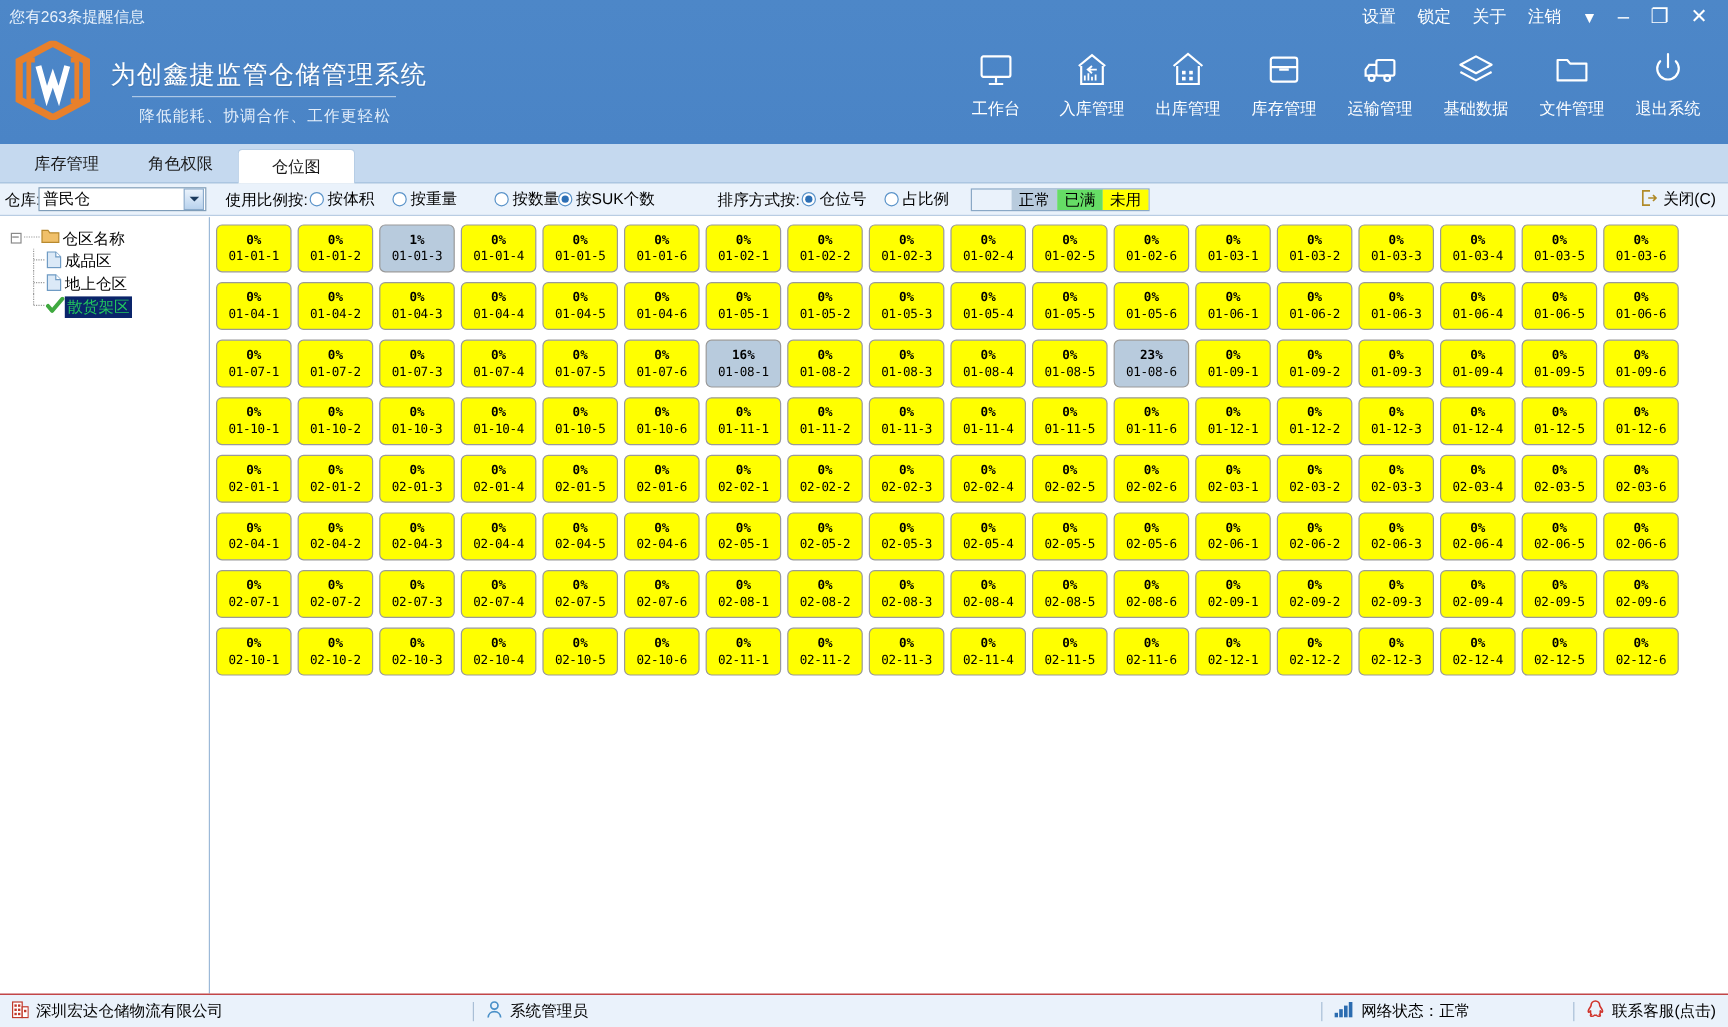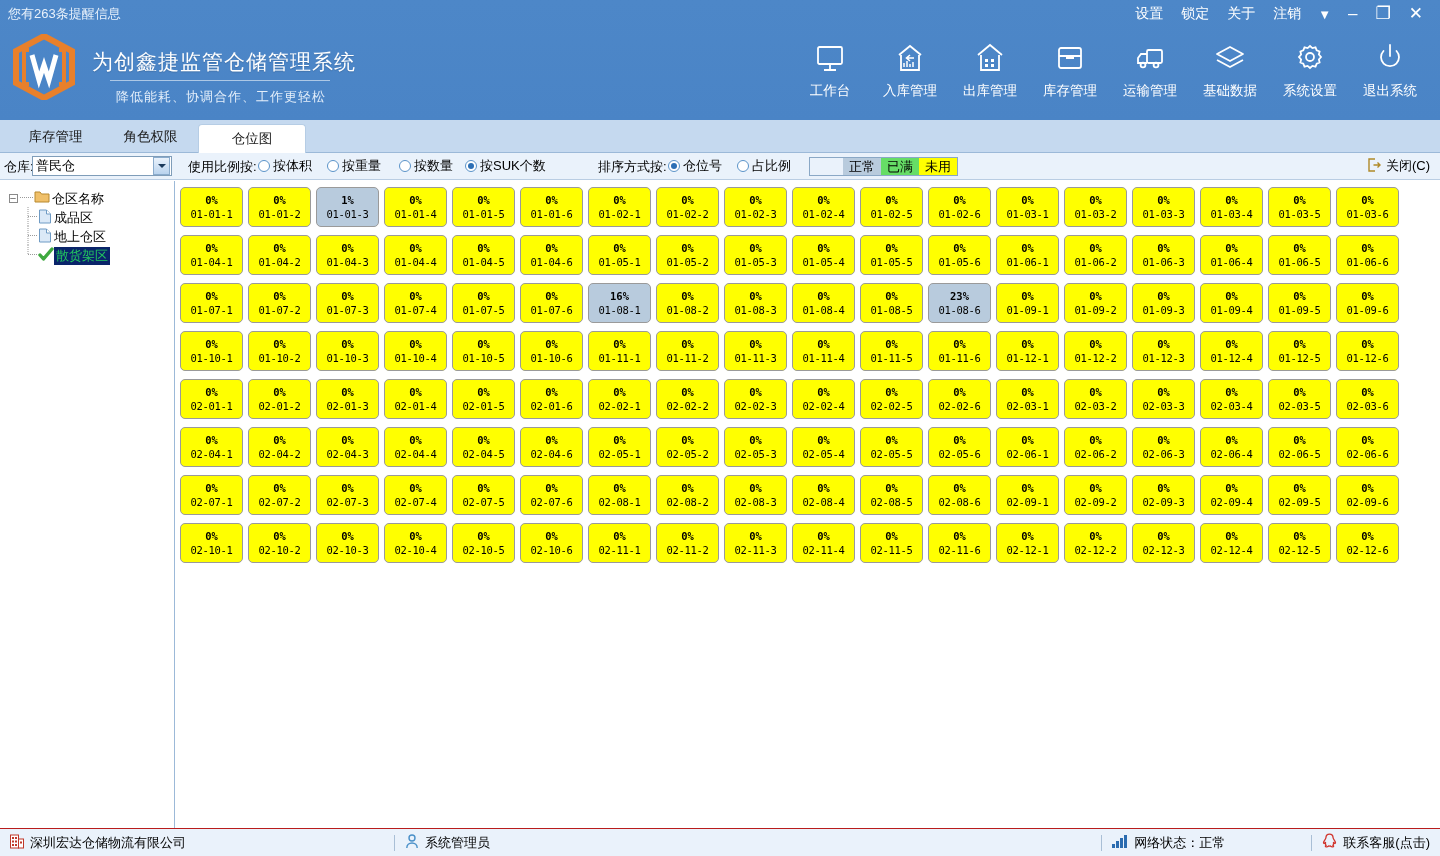--- a/index.html
+++ b/index.html
@@ -268,48 +268,47 @@
     <div class="nitem">
       <span class="nicon">
         <svg width="34" height="34" viewBox="0 0 34 34" fill="none" stroke="#ffffff" stroke-width="1.8" stroke-linejoin="round">
           <path d="M17 6 4 13l13 7 13-7z"></path>
             <path d="M4 19l13 7 13-7"></path>
         </svg>
       </span>
       <span class="nlab">基础数据</span>
     </div>
 
+
     <div class="nitem">
       <span class="nicon">
-        <svg width="34" height="34" viewBox="0 0 34 34" fill="none" stroke="#ffffff" stroke-width="1.8">
-          <path d="M17 5l2.4 2.1 3.1-.7 1.2 2.9 2.9 1.2-.7 3.1L28 16l-2.1 2.4.7 3.1-2.9 1.2-1.2 2.9-3.1-.7L17 27l-2.4-2.1-3.1.7-1.2-2.9-2.9-1.2.7-3.1L6 16l2.1-2.4-.7-3.1 2.9-1.2 1.2-2.9 3.1.7z"></path>
-          <circle cx="17" cy="16" r="4"></circle>
-        </svg>
-      </span>
-      <span class="nlab">系统设置</span>
-    </div>
-
+        <svg width="34" height="34" viewBox="0 0 34 34" fill="none" stroke="#ffffff" stroke-width="1.8" stroke-linejoin="round">
+          <path d="M5 26V9h8l2.5 3H29v14z"></path>
+        </svg>
+      </span>
+      <span class="nlab">文件管理</span>
+    </div>
 
     <div class="nitem">
       <span class="nicon">
         <svg width="34" height="34" viewBox="0 0 34 34" fill="none" stroke="#ffffff" stroke-width="1.8" stroke-linecap="round">
           <path d="M10.5 10a9 9 0 1 0 13 0"></path>
             <path d="M17 4v11"></path>
         </svg>
       </span>
       <span class="nlab">退出系统</span>
     </div>
 
   </div>
 </div>
 
 <div class="tabstrip">
   <div class="tab inactive" style="left:8px;width:95px;">库存管理</div>
   <div class="tab inactive" style="left:103px;width:95px;">角色权限</div>
-  <div class="tab active" style="left:198px;width:108px;">仓位图</div>
+  <div class="tab active" style="left:198px;width:98px;">仓位图</div>
 </div>
 
 <div class="toolbar">
 
   <span class="tb-label" style="left:4px;">仓库:</span>
 
   <div class="combo">
     <span class="cval">普民仓</span>
     <span class="cbtn">
         <i></i>
@@ -319,21 +318,21 @@
   <span class="tb-label" style="left:188px;">使用比例按:</span>
 
   <div class="radio" style="left:258px;">
     <span class="rdot"></span>
     <span>按体积</span>
   </div>
   <div class="radio" style="left:327px;">
     <span class="rdot"></span>
     <span>按重量</span>
   </div>
-  <div class="radio" style="left:399px;">
+  <div class="radio" style="left:412px;">
     <span class="rdot"></span>
     <span>按数量</span>
   </div>
   <div class="radio" style="left:465px;">
     <span class="rdot on"></span>
     <span>按SUK个数</span>
   </div>
 
   <span class="tb-label" style="left:598px;">排序方式按:</span>
 

